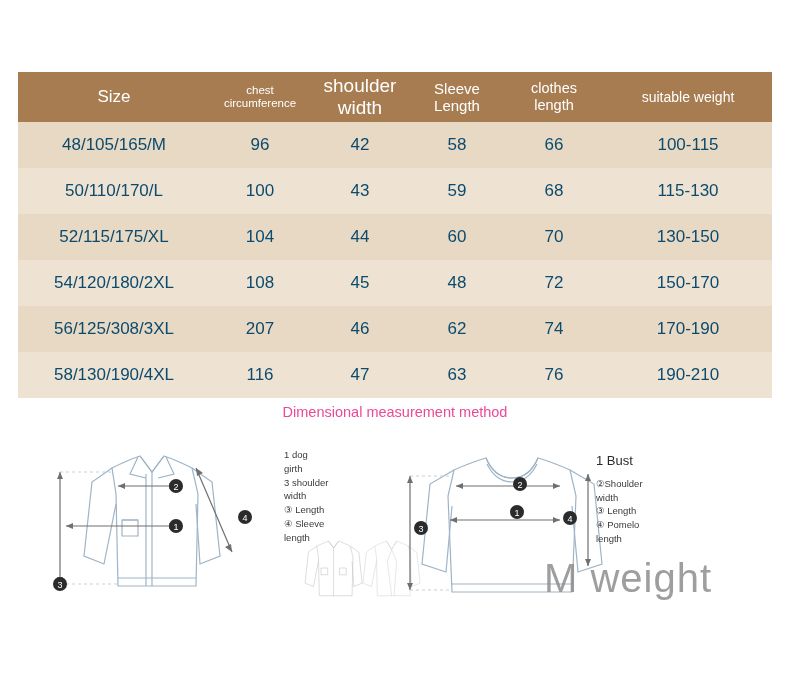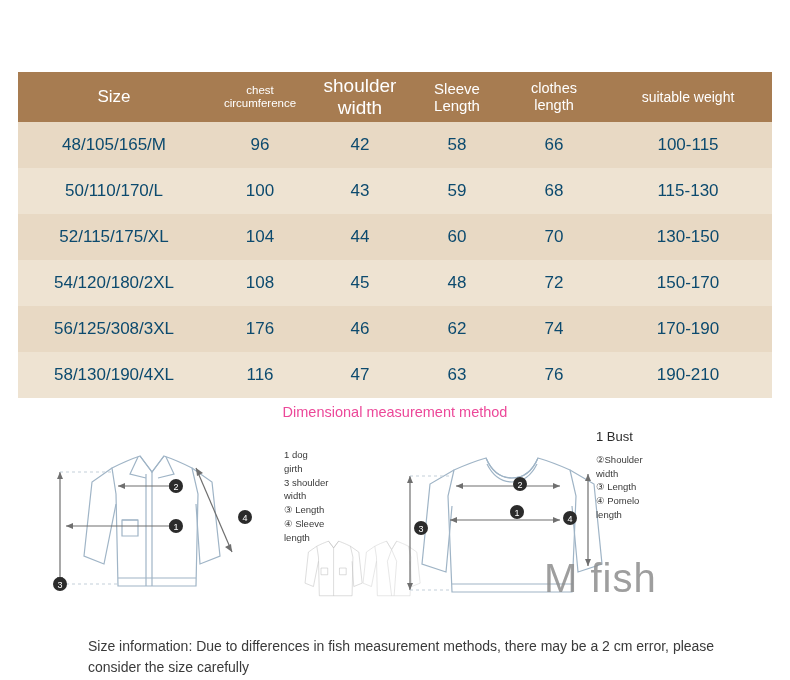--- a/index.html
+++ b/index.html
@@ -93,21 +93,21 @@
   .diagram svg { display: block; }
 
   
   .legend {
     position: absolute;
     font-size: 9.5px;
     color: #3a3a3a;
     line-height: 1.45;
   }
   .legend.left { left: 284px; top: 448px; width: 70px; }
-  .legend.right { left: 596px; top: 428px; width: 86px; }
+  .legend.right { left: 596px; top: 452px; width: 86px; }
   .legend .lg-row { white-space: nowrap; }
   .legend .lg-big { font-size: 13px; color: #2b2b2b; margin-bottom: 6px; }
 
   .watermark {
     position: absolute;
     left: 544px;
     top: 556px;
     font-size: 40px;
     color: #8e8e8e;
     font-family: "Liberation Sans", sans-serif;
@@ -190,21 +190,21 @@
       <tr class="alt">
         <td class="first">54/120/180/2XL</td>
         <td>108</td>
         <td>45</td>
         <td>48</td>
         <td>72</td>
         <td>150-170</td>
       </tr>
       <tr>
         <td class="first">56/125/308/3XL</td>
-        <td>176</td>
+        <td>207</td>
         <td>46</td>
         <td>62</td>
         <td>74</td>
         <td>170-190</td>
       </tr>
       <tr class="alt">
         <td class="first">58/130/190/4XL</td>
         <td>116</td>
         <td>47</td>
         <td>63</td>
@@ -343,17 +343,16 @@
 
   <div class="legend right">
     <div class="lg-big">1 Bust</div>
     <div class="lg-row">②Shoulder</div>
     <div class="lg-row">width</div>
     <div class="lg-row">③ Length</div>
     <div class="lg-row">④ Pomelo</div>
     <div class="lg-row">length</div>
   </div>
 
-  <div class="watermark">M fish</div>
-
-  <div class="footer-note">Size information: Due to differences in fish measurement methods, there may be a 2 cm error, please consider the size carefully</div>
+  <div class="watermark">M weight</div>
+
 
 </div>
 
 </body></html>

